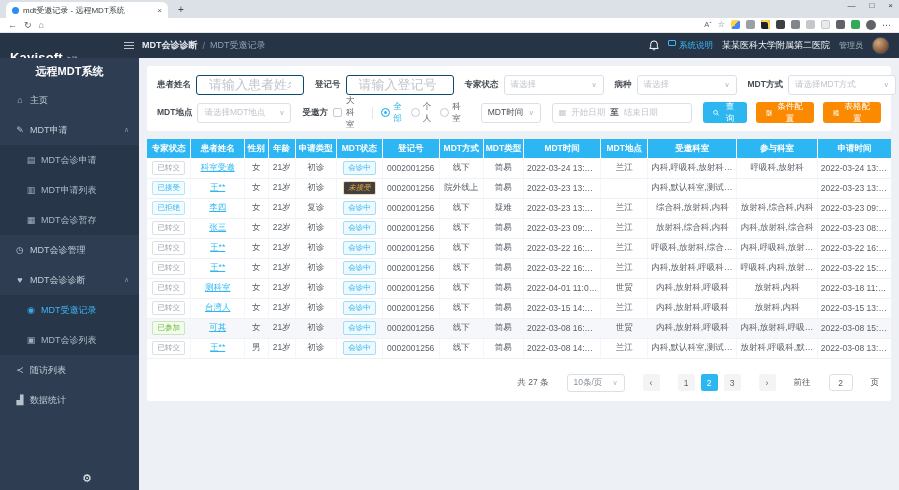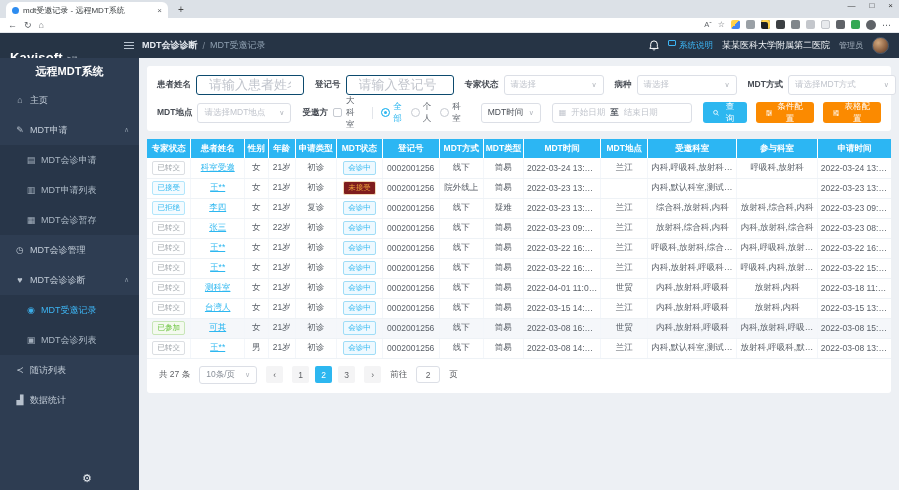--- a/index.html
+++ b/index.html
@@ -95,25 +95,25 @@
   th{background:#2cb6f3;color:#fff;font-size:8.5px;font-weight:bold;height:19px;border-right:1px solid rgba(255,255,255,.45);padding:0 2px;white-space:nowrap;overflow:hidden;}
   th:last-child{border-right:none;}
   td{font-size:8.5px;color:#5a6068;text-align:center;height:20px;border-bottom:1px solid #eef2f6;border-right:1px solid #f3f6fa;padding:0 3px;white-space:nowrap;overflow:hidden;text-overflow:ellipsis;}
   td:last-child{border-right:none;}
   tr.hl td{background:#f5f7fa;}
   .badge{display:inline-block;font-size:7.5px;line-height:1;padding:2px 4px;border-radius:2px;border:1px solid;}
   .badge.plain{color:#9aa0a6;border-color:#dcdfe3;background:#fff;}
   .badge.cyan{color:#2db7f0;border-color:#b3e6fb;background:#f4fbff;}
   .badge.cyan-o{color:#2db7f0;border-color:#a0ddf7;background:#eef9ff;}
   .badge.green{color:#67c23a;border-color:#c8e6b8;background:#f4faef;}
-  .badge.orange{color:#eda23c;border-color:#f5dcb8;background:#7f1d1d;}
+  .badge.orange{color:#eda23c;border-color:#f5dcb8;background:#404040;font-style:italic;}
   .plink{color:#2db7f0;text-decoration:underline;cursor:pointer;}
 
   
-  .pg-bar{display:flex;align-items:center;gap:9px;padding:7px 12px 7px;font-size:8.5px;color:#606266;}
+  .pg-bar{display:flex;align-items:center;justify-content:flex-end;gap:18px;padding:15px 12px 7px;font-size:8.5px;color:#606266;}
   .pg-select{border:1px solid #dcdfe6;border-radius:3px;height:18px;display:flex;align-items:center;padding:0 6px;gap:5px;color:#8a9099;cursor:pointer;}
   .pg{min-width:17px;height:17px;border:none;border-radius:2px;background:#f4f4f5;color:#606266;font-size:8.5px;cursor:pointer;font-family:inherit;}
   .pg.cur{background:#2db7f0;color:#fff;}
   .goto-input{width:24px;height:17px;border:1px solid #dcdfe6;border-radius:3px;text-align:center;font-size:8.5px;font-family:inherit;outline:none;color:#606266;}
 </style>
 </head>
 <body>
 
 <div class="tab-strip">
   <div class="tab">

